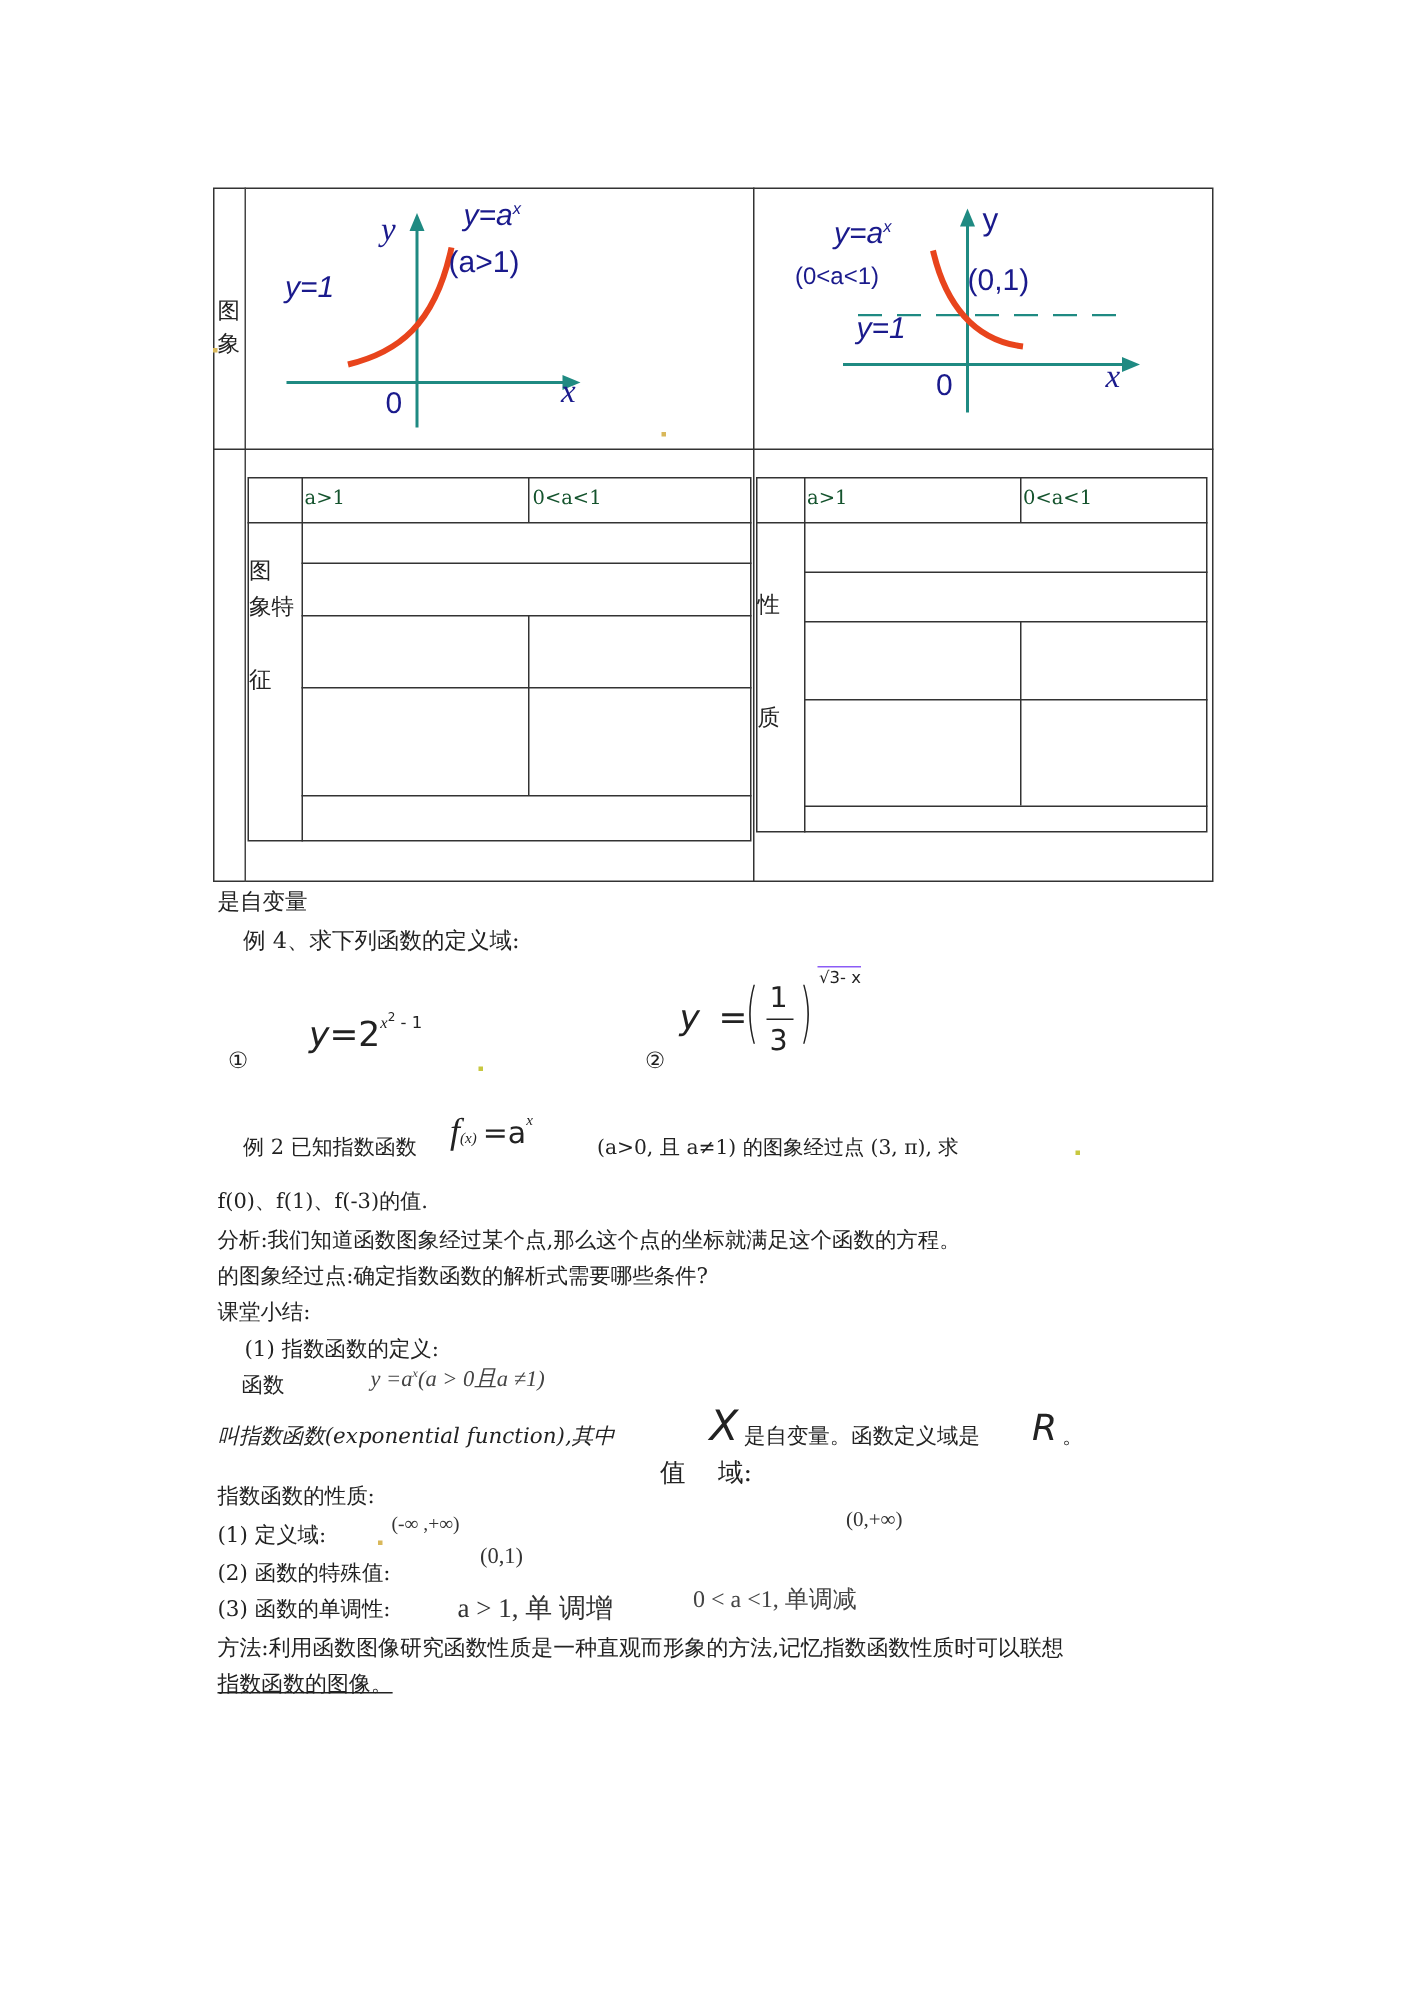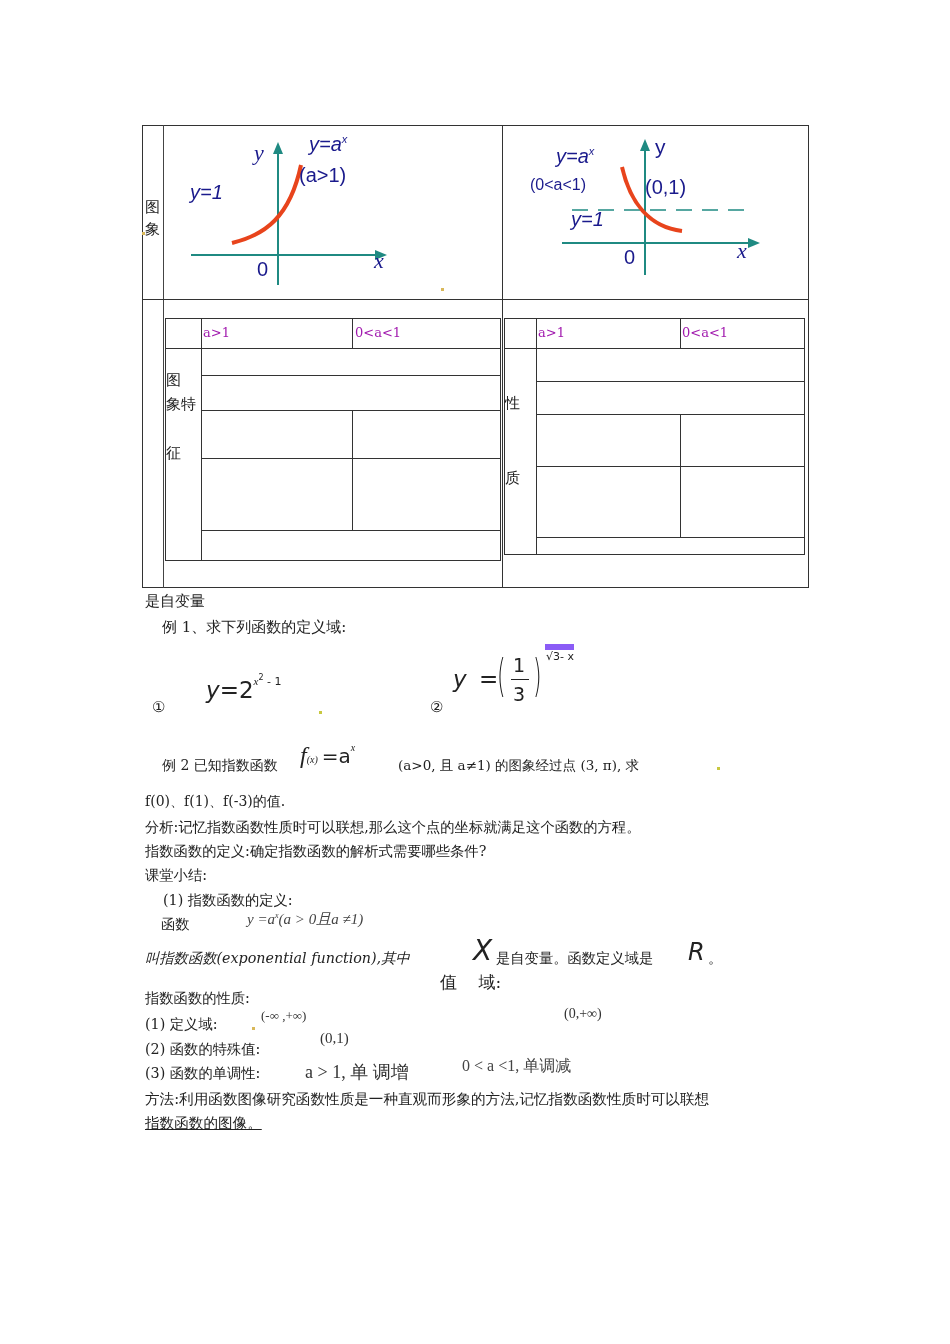--- a/index.html
+++ b/index.html
@@ -1,21 +1,21 @@
 <!DOCTYPE html>
 <html><head>
 <meta charset="utf-8">
 <style>
   html, body { margin: 0; padding: 0; background: #ffffff; }
   body { width: 950px; height: 1344px; position: relative; overflow: hidden;
          font-family: "DejaVu Serif", serif; color: #222; }
   .abs { position: absolute; }
   .txt { font-size: 15px; line-height: 18px; white-space: nowrap; }
   .box { position: absolute; box-sizing: border-box; }
-  .hdr { font-size: 13px; color: #a21caf; padding-left: 1px; line-height: 30px; }
+  .hdr { font-size: 13px; color: #14532d; padding-left: 1px; line-height: 30px; }
   .vlabel { font-size: 15px; line-height: 24px; color: #222; }
   .mathi { font-family: "Liberation Serif", serif; font-style: italic; color: #222; }
   .blue { color: #1a1a8c; font-family: "Liberation Sans", sans-serif; }
   .mark { position: absolute; width: 3px; height: 3px; background: #d9b85a; }
 </style>
 </head>
 <body>
 
 <div class="box" style="left:142px; top:125px; width:667px; height:463px; border:1.5px solid #333;"></div>
 
@@ -99,50 +99,50 @@
 <div class="box" style="left:536px; top:466px; width:269px; height:0; border-top:1.2px solid #333;"></div>
 <div class="box" style="left:536px; top:537px; width:269px; height:0; border-top:1.5px solid #333;"></div>
 
 <div class="abs hdr" style="left:537px; top:318px;">a&gt;1</div>
 <div class="abs hdr" style="left:681px; top:318px;">0&lt;a&lt;1</div>
 <div class="abs vlabel" style="left:505px; top:391px;">性</div>
 <div class="abs vlabel" style="left:505px; top:466px;">质</div>
 
 <div class="abs txt" style="left:145px; top:592px;">是自变量</div>
 
-<div class="abs txt" style="left:162px; top:618px;">例 1、求下列函数的定义域:</div>
+<div class="abs txt" style="left:162px; top:618px;">例 4、求下列函数的定义域:</div>
 
 <div class="abs txt" style="left:152px; top:698px;">①</div>
 <div class="abs" style="left:206px; top:677px; font-size:23px; font-family:'DejaVu Sans',sans-serif;">
   <span class="mathi" style="font-family:'DejaVu Sans',sans-serif;">y</span><span>=2</span><sup style="font-size:11px; position:relative; top:-4px;"><i style="font-family:'Liberation Serif',serif;">x</i><sup style="font-size:8px;">2</sup><span> - 1</span></sup>
 </div>
 <div class="mark" style="left:319px; top:711px; background:#c8c840;"></div>
 
 <div class="abs txt" style="left:430px; top:698px;">②</div>
 <div class="abs" style="left:453px; top:646px; height:70px; font-family:'DejaVu Sans',sans-serif;">
   <span class="abs" style="left:0; top:20px; font-size:23px; font-style:italic;">y</span>
   <span class="abs" style="left:26px; top:20px; font-size:23px;">=</span>
   <span class="abs" style="left:44px; top:4px; font-size:44px; font-weight:100; transform:scaleX(0.5); transform-origin:left;">(</span>
   <span class="abs" style="left:60px; top:8px; font-size:19px;">1</span>
   <span class="abs" style="left:58px; top:33px; width:18px; border-top:1.5px solid #222;"></span>
   <span class="abs" style="left:60px; top:37px; font-size:19px;">3</span>
   <span class="abs" style="left:80px; top:4px; font-size:44px; font-weight:100; transform:scaleX(0.5); transform-origin:left;">)</span>
-  <span class="abs" style="left:92px; top:-2px; font-size:11px; border-top:6px solid #8b5cf6; padding-left:1px; white-space:nowrap;">√3- x</span>
+  <span class="abs" style="left:92px; top:-2px; font-size:11px; border-top:1px solid #8b5cf6; padding-left:1px; white-space:nowrap;">√3- x</span>
 </div>
 
 <div class="abs txt" style="left:162px; top:756px; font-size:14px;">例 2 已知指数函数</div>
 <div class="abs" style="left:300px; top:742px;">
   <span style="font-size:24px; font-style:italic; font-family:'Liberation Serif',serif;">f</span><span style="font-size:10px; font-style:italic; font-family:'Liberation Serif',serif;">(x)</span><span style="font-size:20px; font-family:'DejaVu Sans',sans-serif; margin-left:4px;">=a</span><sup style="font-size:10px; font-style:italic; font-family:'Liberation Serif',serif; position:relative; top:-6px;">x</sup>
 </div>
 <div class="abs txt" style="left:398px; top:756px; font-size:13.5px;">(a&gt;0, 且 a≠1) 的图象经过点 (3, π), 求</div>
 <div class="mark" style="left:717px; top:767px; background:#c8c840;"></div>
 <div class="abs txt" style="left:145px; top:792px; font-size:14px;">f(0)、f(1)、f(-3)的值.</div>
 
-<div class="abs txt" style="left:145px; top:818px; font-size:14.3px;">分析:记忆指数函数性质时可以联想,那么这个点的坐标就满足这个函数的方程。</div>
-<div class="abs txt" style="left:145px; top:842px; font-size:14.3px;">指数函数的定义:确定指数函数的解析式需要哪些条件?</div>
+<div class="abs txt" style="left:145px; top:818px; font-size:14.3px;">分析:我们知道函数图象经过某个点,那么这个点的坐标就满足这个函数的方程。</div>
+<div class="abs txt" style="left:145px; top:842px; font-size:14.3px;">的图象经过点:确定指数函数的解析式需要哪些条件?</div>
 <div class="abs txt" style="left:145px; top:866px; font-size:14.3px;">课堂小结:</div>
 
 <div class="abs txt" style="left:163px; top:891px; font-size:14.3px;text-align:right;">(1)  指数函数的定义:</div>
 <div class="abs txt" style="left:161px; top:916px; font-size:14.3px;font-family:Liberation Mono, monospace;">函数</div>
 <div class="abs" style="left:247px; top:910px; font-size:15px; font-family:'Liberation Serif',serif; color:#444; font-style:italic; white-space:nowrap;">
   <span>y =a</span><sup style="font-size:8px;">x</sup><span>(a &gt; 0且a ≠1)</span>
 </div>
 
 <div class="abs txt" style="left:145px; top:949px; font-size:14.3px;font-style:italic;">
   <span>叫指数函数(exponential   function),其中</span>

